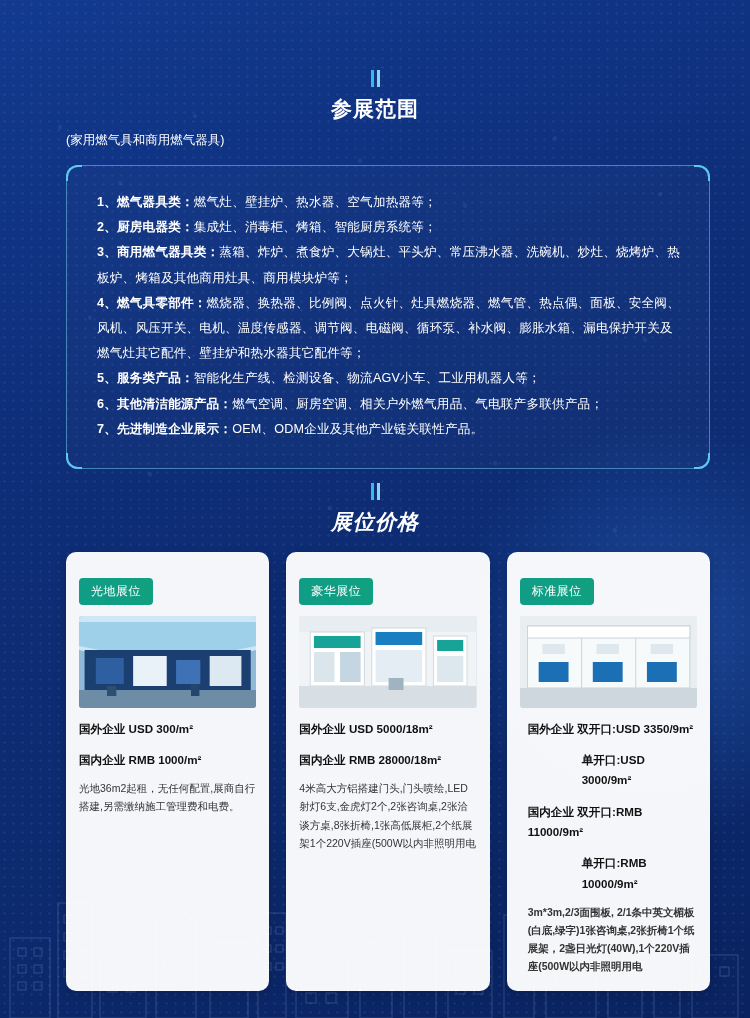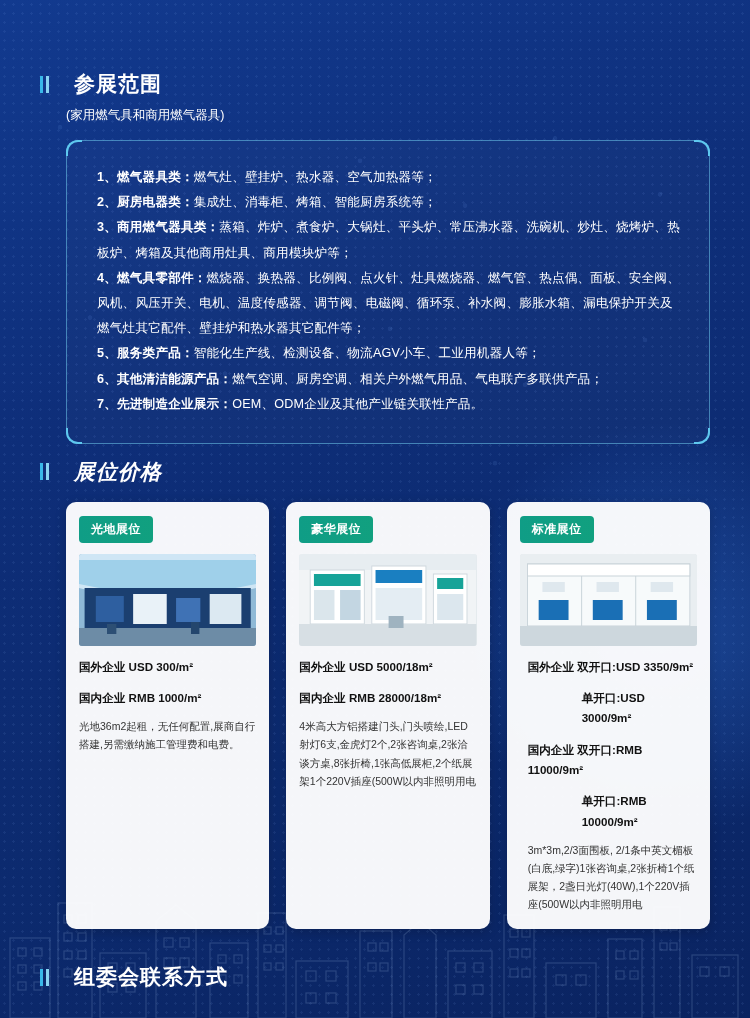--- a/index.html
+++ b/index.html
@@ -64,21 +64,22 @@
     width: 420px; height: 420px;
     border-radius: 50%;
     background: radial-gradient(circle, rgba(60,130,230,.35) 0%, rgba(60,130,230,0) 70%);
   }
   .page { position: relative; z-index: 3; padding: 0 40px; }
 
   
   .sec-head {
     display: flex;
     align-items: center;
-    gap: 25px;
+    gap: 8px;
+    flex-direction: column;
   }
   .sec-bars { display: flex; gap: 3px; align-items: flex-end; }
   .sec-bars i { display: block; width: 3px; background: #39b9ea; }
   .sec-bars i.b1 { height: 17px; }
   .sec-bars i.b2 { height: 17px; background: #8ad4f2; }
   .sec-title {
     font-size: 21px;
     font-weight: bold;
     letter-spacing: 1px;
     color: #ffffff;
@@ -131,24 +132,25 @@
     padding: 14px 13px 16px 13px;
     color: #1a1a1a;
     box-shadow: 0 3px 12px rgba(0,0,0,.18);
     position: relative;
   }
   .card-tag {
     display: inline-block;
     background: linear-gradient(90deg, #0f9d86 0%, #11a07f 100%);
     color: #fff;
     font-size: 12px;
-    font-weight: bold;
+    font-weight: normal;
     padding: 5px 12px;
     border-radius: 4px;
     letter-spacing: .5px;
+    margin-top: 12px;
   }
   .card-img {
     margin-top: 11px;
     width: 100%;
     height: 92px;
     border-radius: 3px;
     overflow: hidden;
     position: relative;
     background: #dfe6ea;
   }
@@ -159,21 +161,21 @@
     line-height: 1.75;
     color: #111;
   }
   .card-price.indent { padding-left: 8px; }
   .card-desc {
     margin-top: 9px;
     font-size: 10.5px;
     line-height: 1.72;
     color: #333;
   }
-  .card-desc.indent { padding-left: 8px; }
+  .card-desc.indent { padding-left: 8px; font-weight: bold; }
 
   
   .contact-head { margin-top: 34px; }
 </style>
 </head>
 <body>
 
 <div class="bg-base"></div>
 <div class="bg-map"></div>
 <div class="bg-dots"></div>

